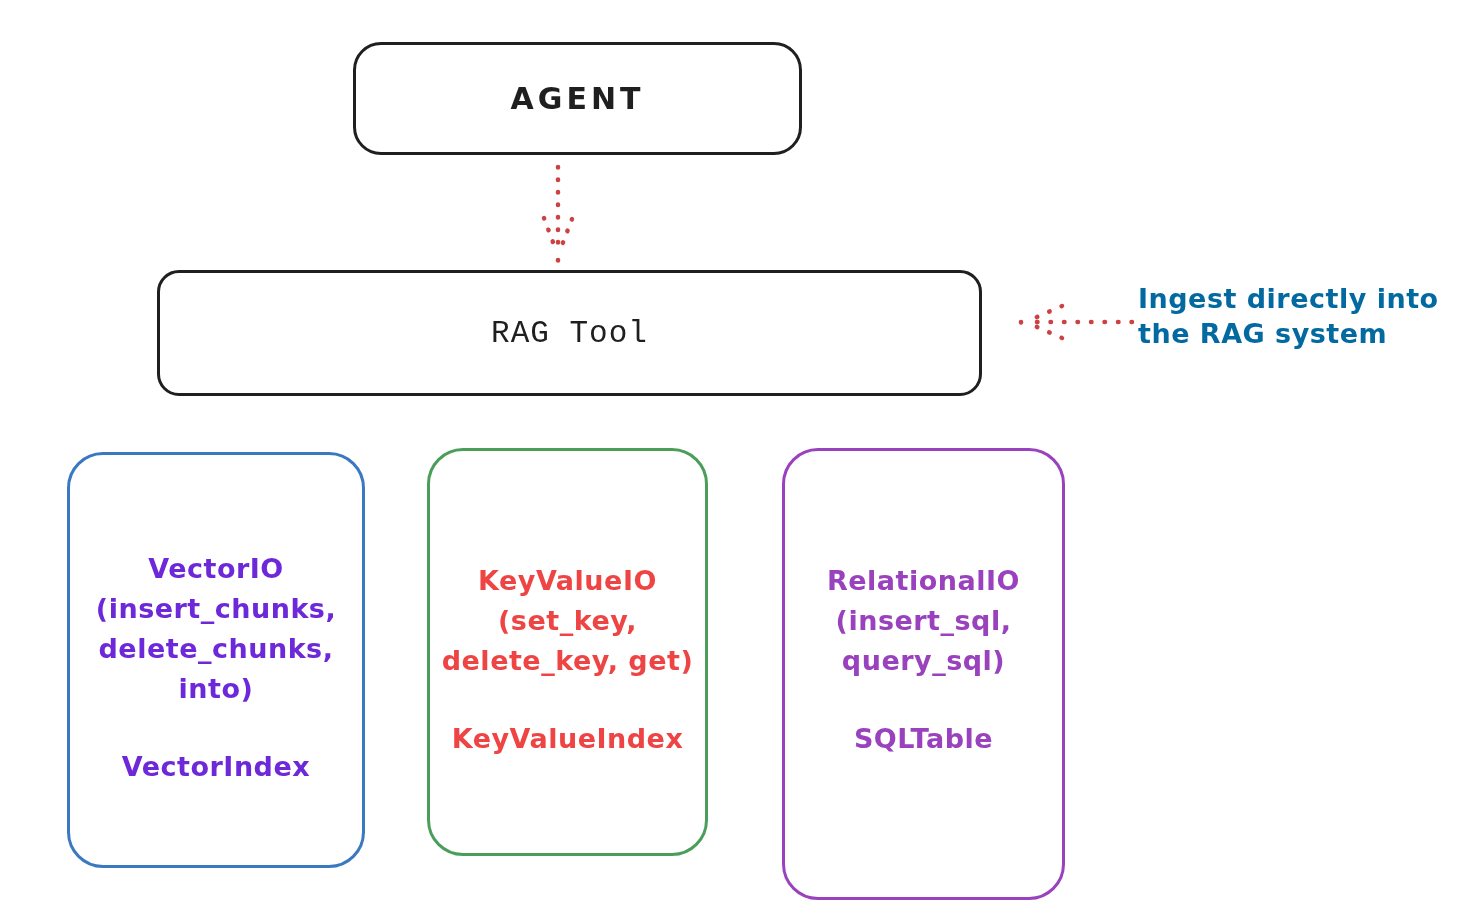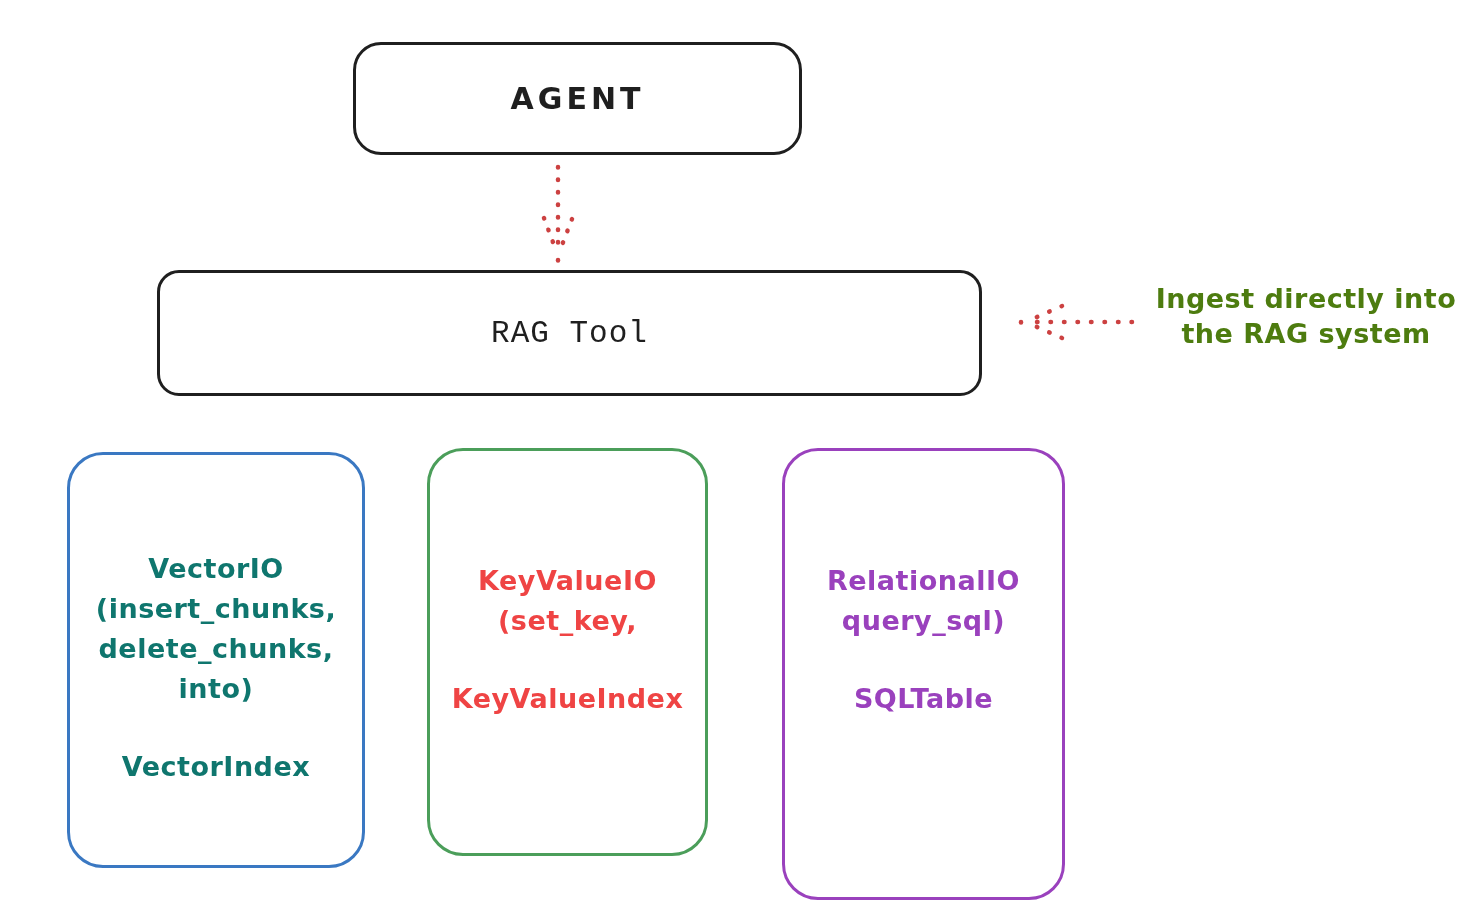--- a/index.html
+++ b/index.html
@@ -71,21 +71,21 @@
   .backend-box .index-label {
     margin-top: 38px;
     line-height: 40px;
     height: 40px;
     white-space: nowrap;
   }
   .vector-box {
     left: 67px; top: 452px;
     width: 298px; height: 416px;
     border: 3px solid #3a78c2;
-    color: #0f766e;
+    color: #6d28d9;
     padding-top: 94px;
   }
   .keyvalue-box {
     left: 427px; top: 448px;
     width: 281px; height: 408px;
     border: 3px solid #4b9e5a;
     color: #ef4444;
     padding-top: 110px;
   }
   .relational-box {
@@ -101,22 +101,21 @@
     left: 0; top: 0;
     width: 1484px;
     height: 910px;
     pointer-events: none;
   }
   
   .ingest-note {
     position: absolute;
     left: 1138px; top: 281px;
     width: 336px;
-    text-align: center;
-    color: #4d7c0f;
+    color: #0369a1;
     font-size: 27px;
     font-weight: 700;
     line-height: 35px;
     letter-spacing: 0.5px;
   }
 </style>
 </head>
 <body>
 
 <div class="canvas">
@@ -155,22 +154,24 @@
     <div class="tline">VectorIO</div>
     <div class="tline">(insert_chunks,</div>
     <div class="tline">delete_chunks,</div>
     <div class="tline">into)</div>
     <div class="index-label">VectorIndex</div>
   </div>
 
   <div class="backend-box keyvalue-box">
     <div class="tline">KeyValueIO</div>
     <div class="tline">(set_key,</div>
+    <div class="tline">delete_key, get)</div>
     <div class="index-label">KeyValueIndex</div>
   </div>
 
   <div class="backend-box relational-box">
     <div class="tline">RelationalIO</div>
+    <div class="tline">(insert_sql,</div>
     <div class="tline">query_sql)</div>
     <div class="index-label">SQLTable</div>
   </div>
 
 </div>
 
 </body></html>

